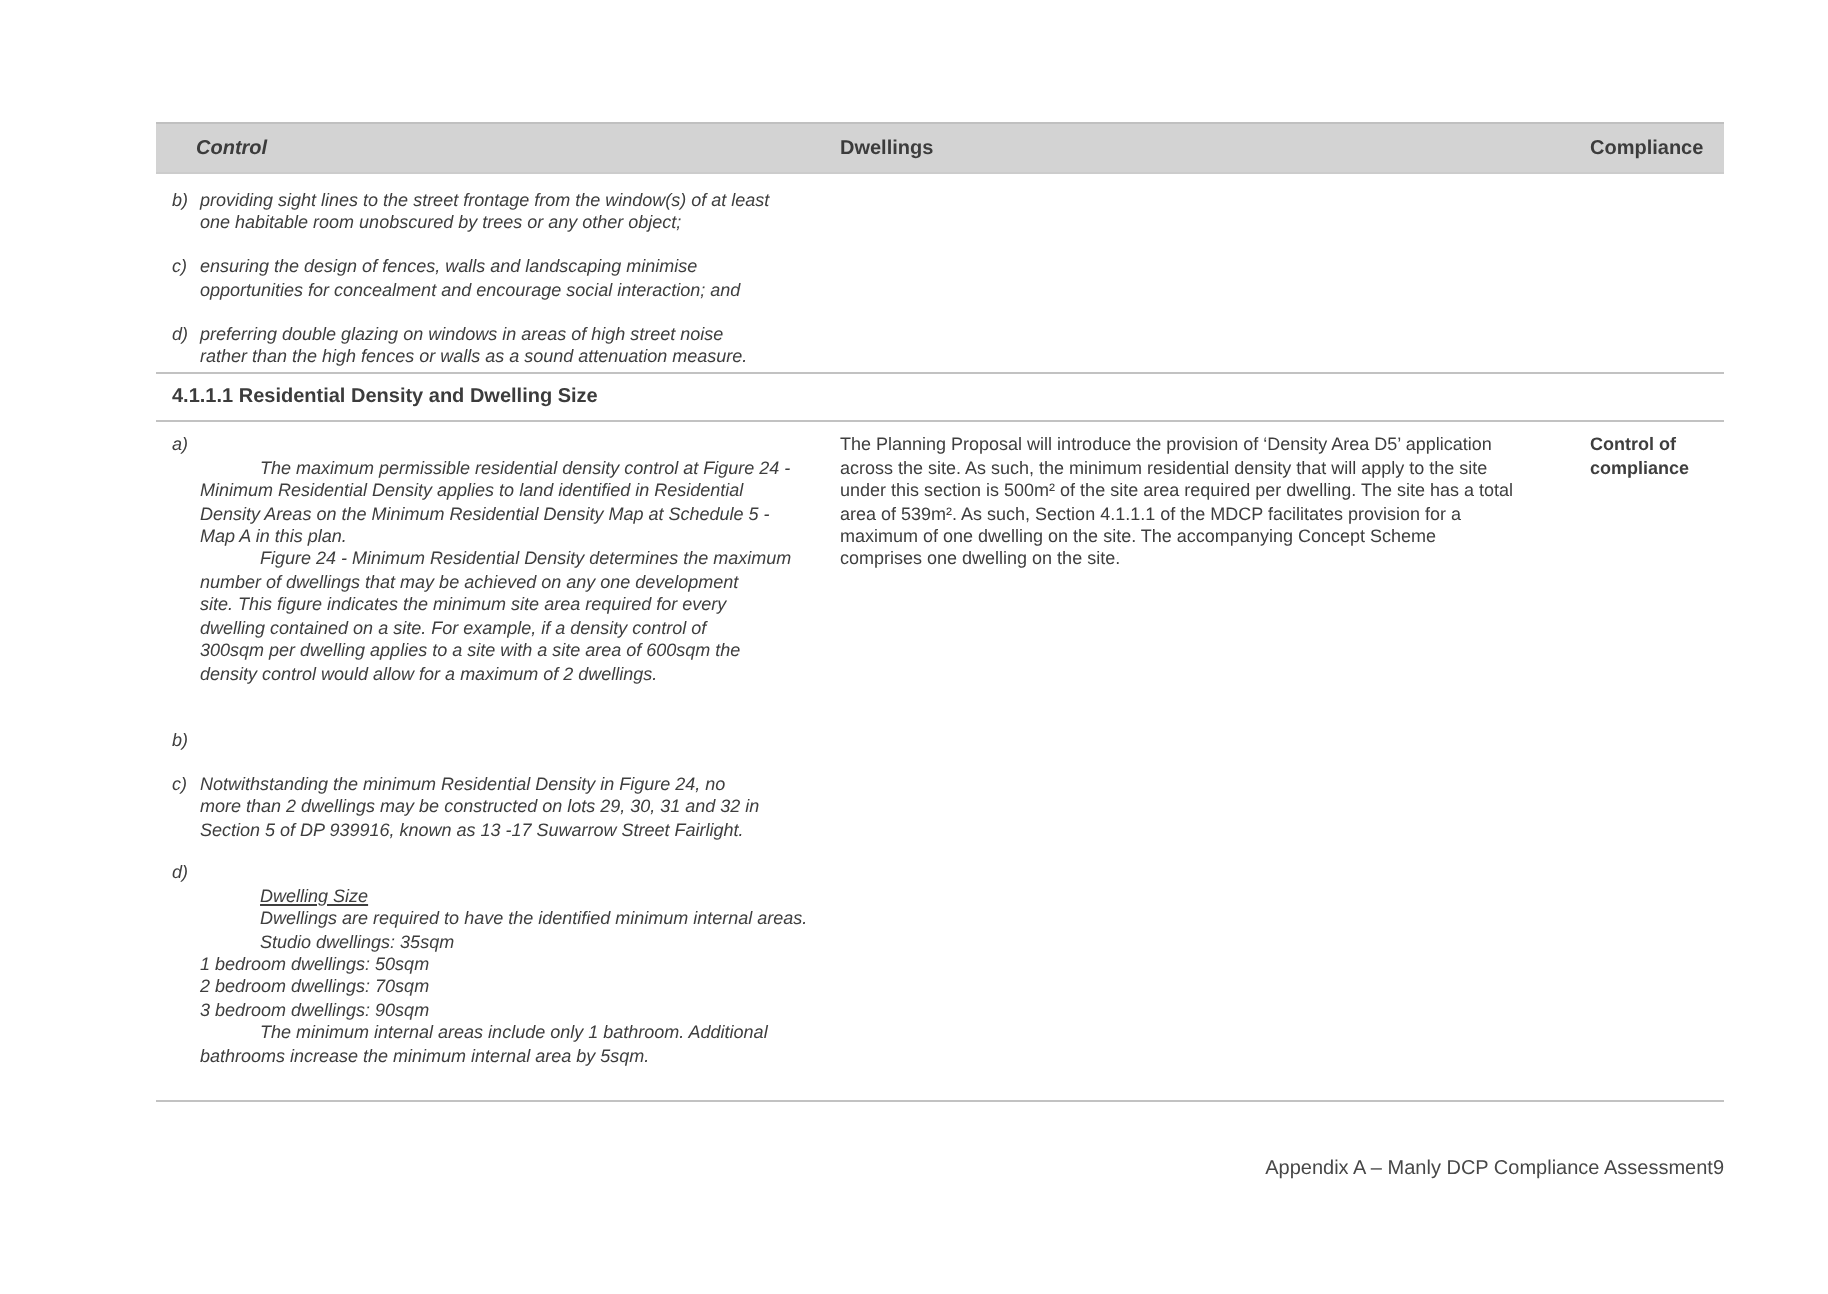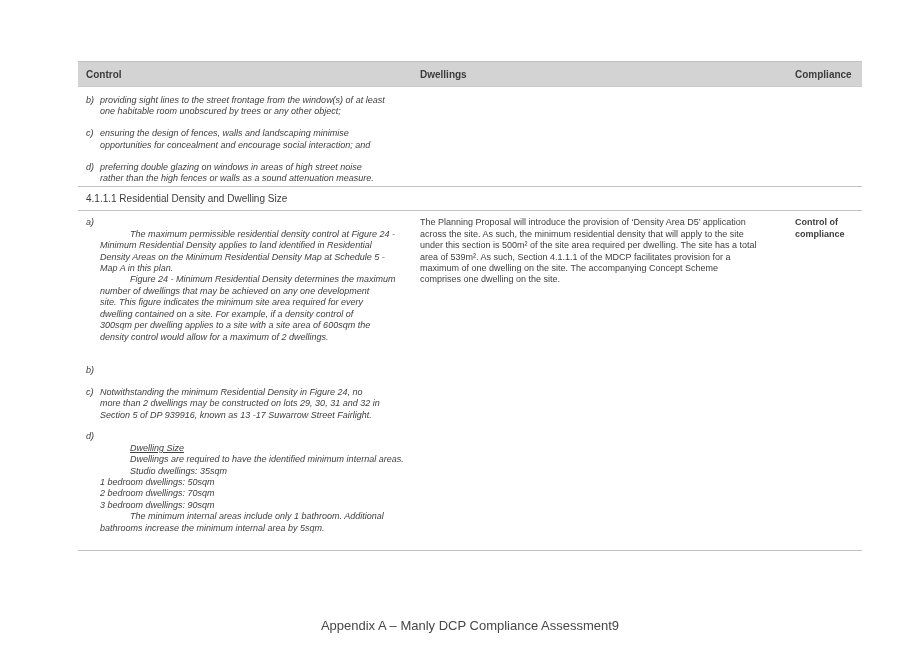--- a/index.html
+++ b/index.html
@@ -31,30 +31,30 @@
     height: 24px;
     align-items: center;
     border-top: 1px solid #c0c0c0;
     border-bottom: 1px solid #cccccc;
   }
   .hcell {
     font-size: 10px;
     font-weight: bold;
     color: #3c3c3c;
   }
-  .hcell.first { padding-left: 8px; }
+  .hcell.first { padding-left: 20px; font-style: italic; }
   .trow { font-size: 9px; line-height: 11.4px; }
   .row1 { padding: 8px 0 2px 0; }
   .row2 { padding: 6px 0 4px 0; border-bottom: 1px solid #c2c2c2; }
   .section-row {
     border-top: 1px solid #c2c2c2;
     border-bottom: 1px solid #c2c2c2;
     padding: 6px 0 6px 8px;
     font-size: 10px;
-    font-weight: normal;
+    font-weight: bold;
     color: #3c3c3c;
   }
   .control-cell {
     font-style: italic;
     padding-left: 8px;
     padding-right: 10px;
   }
   .assess-cell { padding-right: 10px; }
   .li {
     display: flex;
@@ -66,25 +66,25 @@
     width: 14px;
   }
   .txt, .para, .pre { white-space: pre; }
   .para { margin-bottom: 11px; }
   .para:last-child { margin-bottom: 0; }
   .underline { text-decoration: underline; }
   .bold { font-weight: bold; }
   .footer {
     position: absolute;
     left: 78px;
-    top: 618px;
+    top: 579px;
     width: 784px;
     display: flex;
-    justify-content: center;
-    font-size: 13px;
+    justify-content: flex-end;
+    font-size: 10px;
     color: #474747;
   }
 </style>
 </head>
 <body>
 
 <div class="page">
 
   <div class="doc-table">
 

